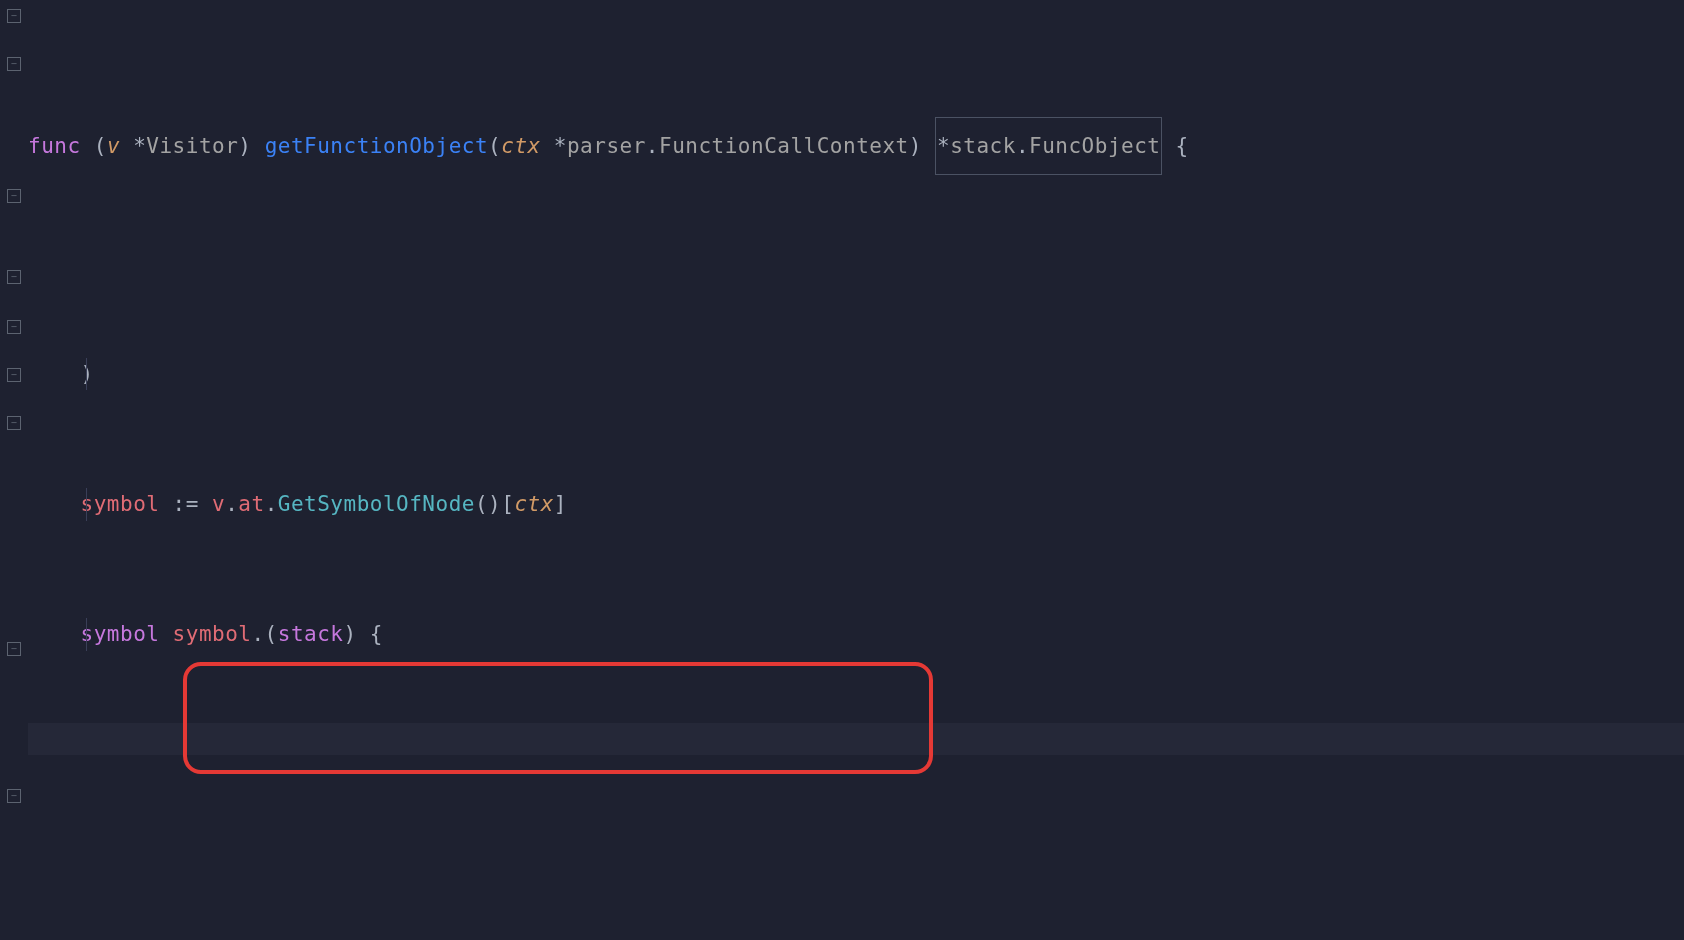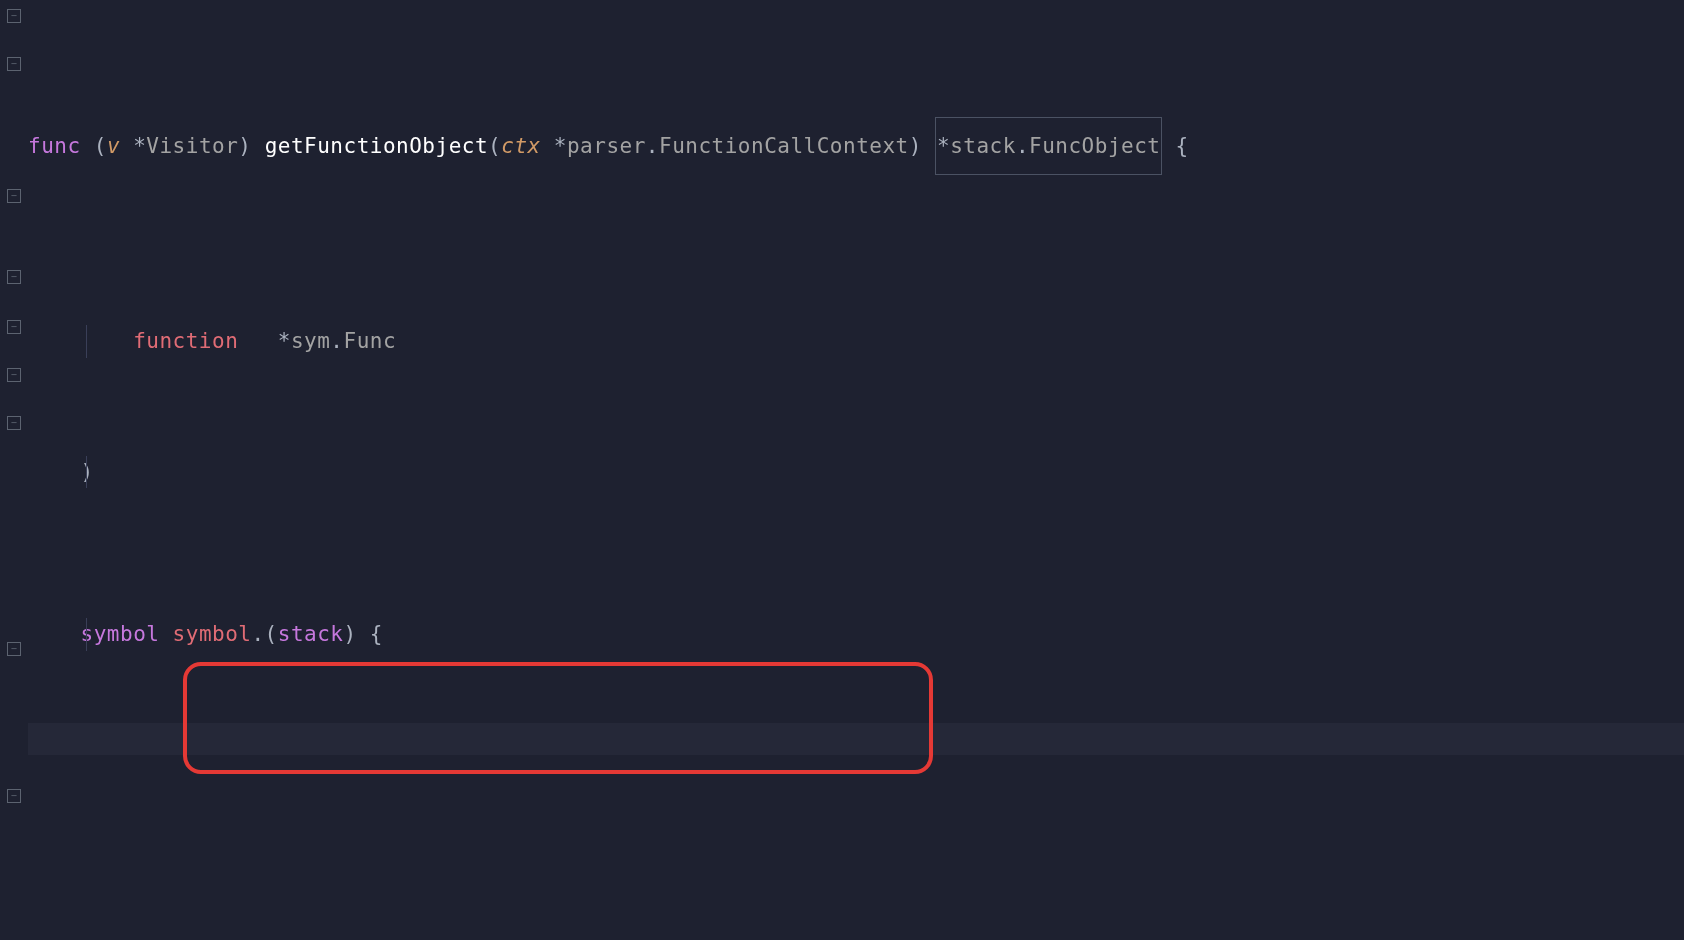--- a/index.html
+++ b/index.html
@@ -59,21 +59,21 @@
     position: absolute;
     left: 0;
     top: 0;
     bottom: 0;
     width: 1px;
     background-color: #3a3f58;
   }
   .kw { color: #c678dd; }
   .def { color: #d19a66; font-style: italic; }
   .type { color: #a3a3a3; }
-  .fn { color: #ffffff; }
+  .fn { color: #3b82f6; }
   .fnmethod { color: #56b6c2; }
   .ident { color: #e06c75; }
   .param { color: #d19a66; font-style: italic; }
   .punct { color: #abb2bf; }
   .boxed {
     border: 1px solid #4b5263;
     padding: 16px 1px;
   }
   .red-box {
     position: absolute;
@@ -105,24 +105,24 @@
   <div class="gutter-icon" style="top:789px;"></div>
 </div>
 
 <div class="code-area">
   <div class="blame-line-bg" style="top:722.5px;"></div>
 
   <div class="line"><span class="kw">func</span><span class="punct"> (</span><span class="def">v</span><span class="punct"> *</span><span class="type">Visitor</span><span class="punct">) </span><span class="fn">getFunctionObject</span><span class="punct">(</span><span class="param">ctx</span><span class="punct"> *</span><span class="type">parser</span><span class="punct">.</span><span class="type">FunctionCallContext</span><span class="punct">) </span><span class="boxed"><span class="punct">*</span><span class="type">stack</span><span class="punct">.</span><span class="type">FuncObject</span></span><span class="punct"> {</span></div>
 
 
 
-  <div class="line"><span class="guide" style="left:58px;"></span>        <span class="ident">function</span><span class="punct">   *</span><span class="type">sym</span><span class="punct">.</span><span class="type">Func</span></div>
 
   <div class="line"><span class="guide" style="left:58px;"></span>    <span class="punct">)</span></div>
 
+  <div class="line"><span class="guide" style="left:58px;"></span>    <span class="ident">symbol</span><span class="punct"> := </span><span class="ident">v</span><span class="punct">.</span><span class="ident">at</span><span class="punct">.</span><span class="fnmethod">GetSymbolOfNode</span><span class="punct">()[</span><span class="param">ctx</span><span class="punct">]</span></div>
 
   <div class="line"><span class="guide" style="left:58px;"></span>    <span class="kw">symbol</span><span> </span><span class="ident">symbol</span><span class="punct">.(</span><span class="kw">stack</span><span class="punct">) {</span></div>
 
   
 
   
 
   
 
   

